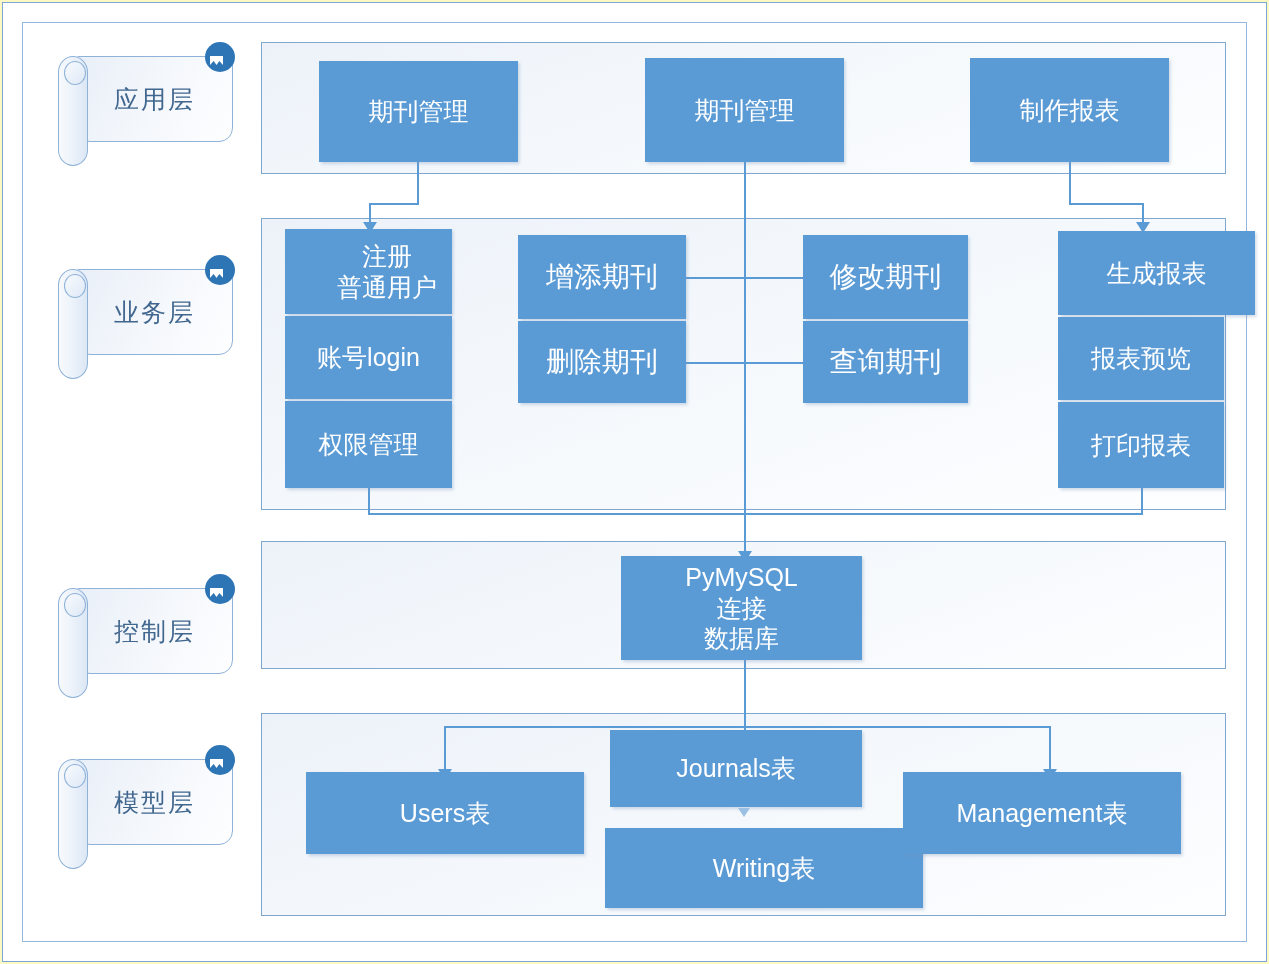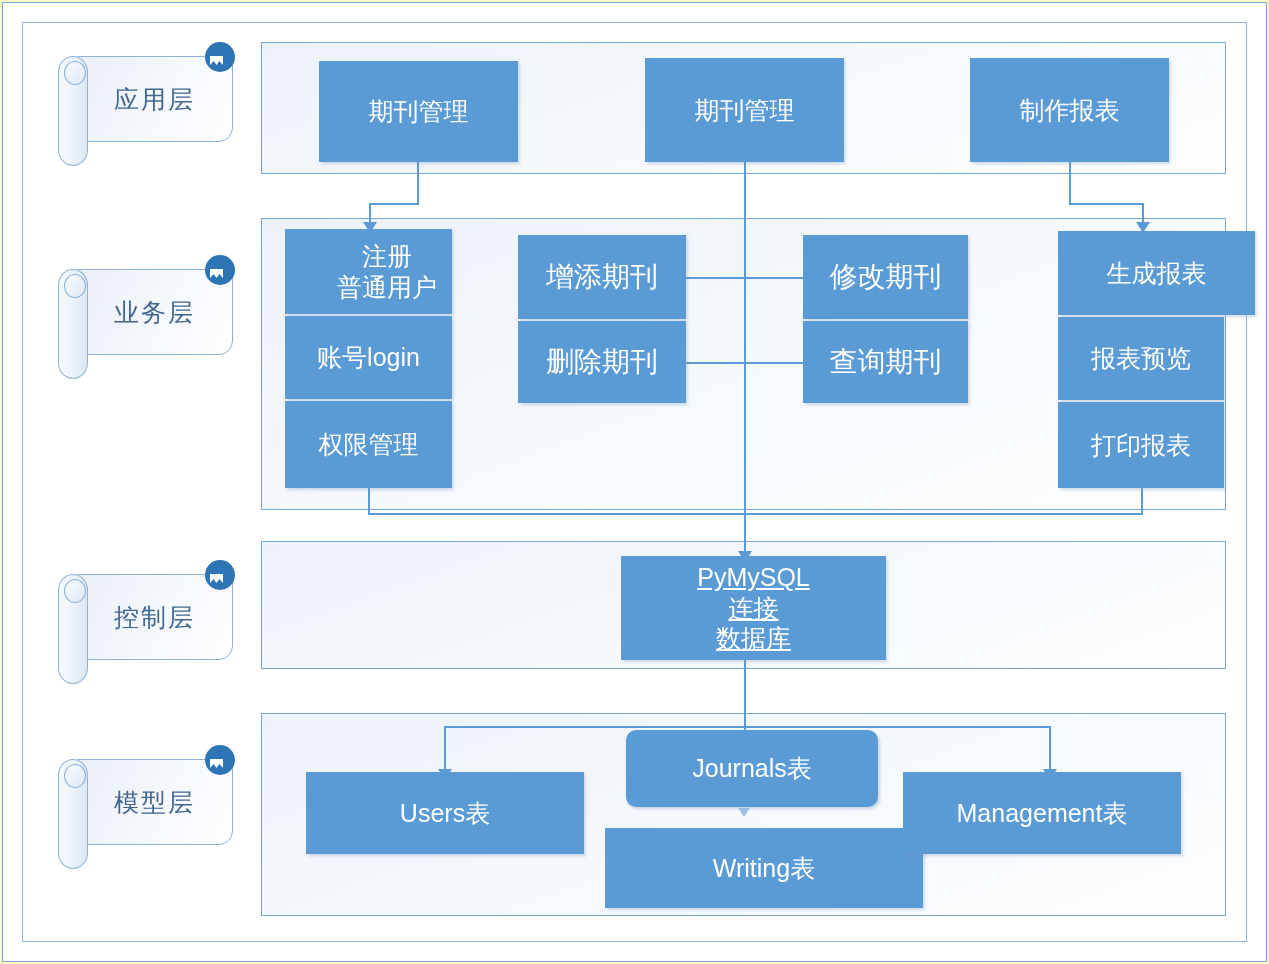--- a/index.html
+++ b/index.html
@@ -151,21 +151,21 @@
     <div class="scroll-body"></div>
     <div class="scroll-roll">
       <div class="scroll-roll-inner"></div>
     </div>
     <div class="scroll-corner">
       <div class="scroll-corner-notch"></div>
     </div>
     <div class="scroll-label">业务层</div>
   </div>
 
-  <div class="scroll" style="left:58px; top:560px;">
+  <div class="scroll" style="left:58px; top:574px;">
     <div class="scroll-body"></div>
     <div class="scroll-roll">
       <div class="scroll-roll-inner"></div>
     </div>
     <div class="scroll-corner">
       <div class="scroll-corner-notch"></div>
     </div>
     <div class="scroll-label">控制层</div>
   </div>
 
@@ -221,23 +221,23 @@
   <div class="box sm" style="left:518px; top:235px; width:168px; height:84px;">增添期刊</div>
   <div class="box sm" style="left:518px; top:321px; width:168px; height:82px;">删除期刊</div>
 
   <div class="box sm" style="left:803px; top:235px; width:165px; height:84px;">修改期刊</div>
   <div class="box sm" style="left:803px; top:321px; width:165px; height:82px;">查询期刊</div>
 
   <div class="box" style="left:1058px; top:231px; width:197px; height:84px;">生成报表</div>
   <div class="box" style="left:1058px; top:317px; width:166px; height:83px;">报表预览</div>
   <div class="box" style="left:1058px; top:402px; width:166px; height:86px;">打印报表</div>
 
-  <div class="box" style="left:621px; top:556px; width:265px; height:104px;text-decoration:underline;">PyMySQL
+  <div class="box" style="left:621px; top:556px; width:241px; height:104px;">PyMySQL
 连接
 数据库</div>
 
   <div class="box" style="left:306px; top:772px; width:278px; height:82px;">Users表</div>
-  <div class="box" style="left:626px; top:730px; width:252px; height:77px;border-radius:10px;">Journals表</div>
+  <div class="box" style="left:610px; top:730px; width:252px; height:77px;">Journals表</div>
   <div class="arrow-down small" style="left:738px; top:808px;"></div>
   <div class="box" style="left:605px; top:828px; width:318px; height:80px;">Writing表</div>
   <div class="box" style="left:903px; top:772px; width:278px; height:82px;">Management表</div>
 
 </div>
 
 </body></html>

